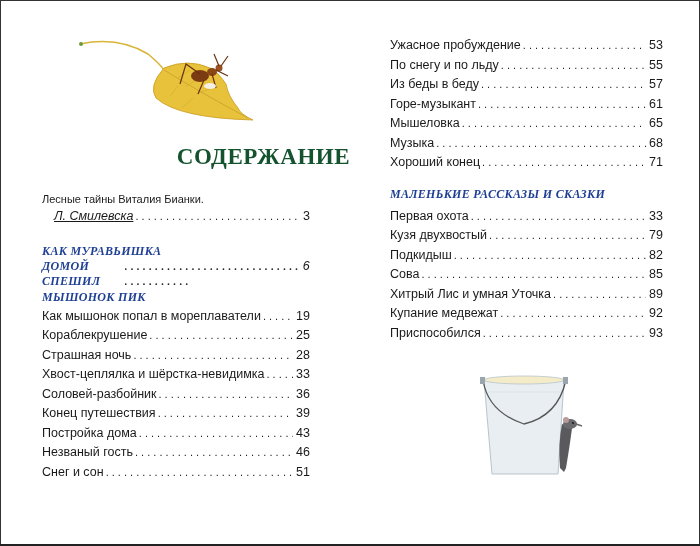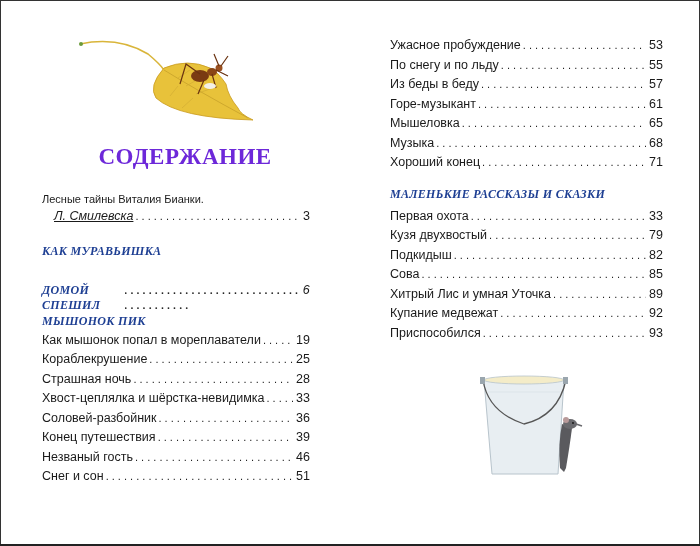--- a/index.html
+++ b/index.html
@@ -13,23 +13,23 @@
       position: absolute; left: 0; top: 0; width: 698px; height: 544px;
       border: 1px solid #333;
     }
     .frame-bottom {
       position: absolute; left: 0; top: 544px; width: 700px; height: 2px; background: #222;
     }
     .leaf {
       position: absolute; left: 78px; top: 36px; width: 180px; height: 90px;
     }
     .title {
-      position: absolute; left: 10px; top: 144px; width: 350px; text-align: center;
+      position: absolute; left: 0; top: 144px; width: 350px; text-align: right;
       font-family: "Liberation Serif", serif; font-weight: bold;
-      font-size: 23px; letter-spacing: 0.5px; color: #6d28d9;
+      font-size: 23px; letter-spacing: 0.5px; color: #14532d;
     }
     .col { position: absolute; }
     .col-left { left: 42px; top: 192px; width: 268px; }
     .col-right { left: 367px; top: 38px; width: 273px; margin-left: 23px; }
     .row {
       display: flex; align-items: baseline; font-size: 12.5px; line-height: 15px;
       height: 19.5px; white-space: nowrap;
     }
     .row .t { flex: 0 0 auto; }
     .row .dots {
@@ -40,21 +40,21 @@
       content: ". . . . . . . . . . . . . . . . . . . . . . . . . . . . . . . . . . . . . . . . . . . . . . . . . . . . . . . . . . . . . . . . .";
       letter-spacing: 0;
     }
     .row .p { flex: 0 0 auto; text-align: right; }
     .row.indent .t { padding-left: 12px; font-style: italic; text-decoration: underline; }
     .plain { font-size: 11px; line-height: 15px; height: 17px; }
     .sec {
       font-family: "Liberation Serif", serif; font-weight: bold; color: #1e3f93;
       font-size: 12px; line-height: 15px; letter-spacing: 0.3px; font-style: italic;
     }
-    .sec-row { display: flex; align-items: baseline; height: 17px; margin-top: 24px; }
+    .sec-row { display: flex; align-items: baseline; height: 17px; }
     .sec-row .dots { flex: 1 1 auto; overflow: hidden; margin: 0 3px 0 4px; color: #222; font-size: 11px; }
     .sec-row .dots::before {
       content: ". . . . . . . . . . . . . . . . . . . . . . . . . . . . . . . . . . . . . . . .";
     }
     .sec-row .p { font-family: "Liberation Sans", sans-serif; font-weight: normal; color: #1a1a1a; font-size: 12.5px; }
     .gap-a { height: 15px; }
     .gap-b { height: 14px; }
     .bucket { position: absolute; left: 478px; top: 372px; width: 130px; height: 108px; }
   </style>
 </head>
@@ -118,20 +118,25 @@
       <span class="t">Соловей-разбойник</span>
       <span class="dots"></span>
       <span class="p">36</span>
     </div>
   <div class="row">
       <span class="t">Конец путешествия</span>
       <span class="dots"></span>
       <span class="p">39</span>
     </div>
   <div class="row">
+      <span class="t">Постройка дома</span>
+      <span class="dots"></span>
+      <span class="p">43</span>
+    </div>
+  <div class="row">
       <span class="t">Незваный гость</span>
       <span class="dots"></span>
       <span class="p">46</span>
     </div>
   <div class="row">
       <span class="t">Снег и сон</span>
       <span class="dots"></span>
       <span class="p">51</span>
     </div>
 </div>

